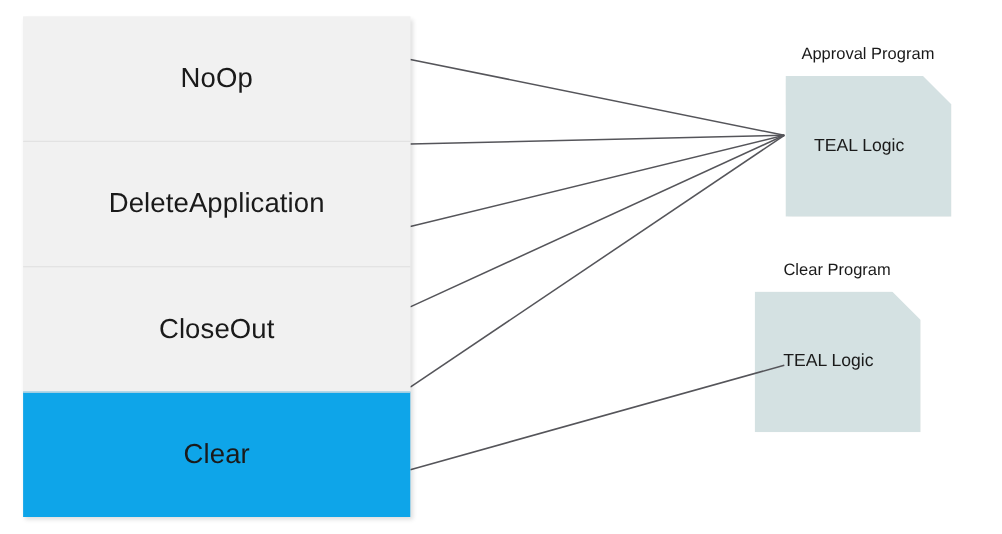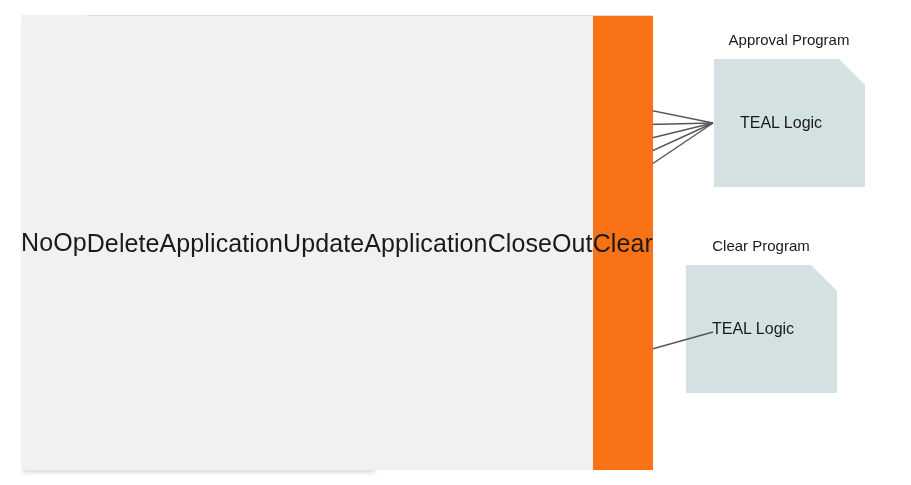--- a/index.html
+++ b/index.html
@@ -25,21 +25,21 @@
   #oncomplete-list {
     position: absolute;
     left: 21px;
     top: 15px;
     width: 352px;
     height: 455px;
     background: #f1f1f1;
     box-shadow: 2px 3px 4px rgba(0,0,0,0.13);
     box-sizing: border-box;
     display: flex;
-    flex-direction: row;
+    flex-direction: column;
     z-index: 3;
   }
   .oc-row {
     flex: 1 1 0;
     display: flex;
     align-items: center;
     justify-content: center;
     position: relative;
     background: #f1f1f1;
     box-sizing: border-box;
@@ -52,21 +52,21 @@
     color: #1a1a1a;
     letter-spacing: 0.1px;
     line-height: 1;
     white-space: nowrap;
   }
 
   
   .program-group {
     position: absolute;
   }
-  #approval-group { left: 706px; top: 32px; }
+  #approval-group { left: 706px; top: 42px; }
   #clear-group    { left: 678px; top: 238px; }
 
   .program-title {
     font-size: 15px;
     color: #1a1a1a;
     text-align: center;
     width: 166px;
     line-height: 1;
     margin: 0 0 12px 0;
     white-space: nowrap;
@@ -121,27 +121,24 @@
     <line x1="373" y1="427" x2="713" y2="332" stroke="#55555a"></line>
   </svg>
 
   <div id="oncomplete-list" style="background: rgb(241, 241, 241);">
     <div class="oc-row" style="background: rgb(241, 241, 241);">
       <span class="oc-row-label">NoOp</span>
     </div>
     <div class="oc-row" style="background: rgb(241, 241, 241); border-top-color: rgb(224, 224, 224);">
       <span class="oc-row-label">DeleteApplication</span>
     </div>
-    <div class="oc-row" style="background: rgb(241, 241, 241); border-top-color: rgb(224, 224, 224);">
-      <span class="oc-row-label">UpdateApplication</span>
-    </div>
     <div class="oc-row" style="background: rgb(241, 241, 241); border-top-color: rgb(224, 224, 224); justify-content: center;">
       <span class="oc-row-label">CloseOut</span>
     </div>
-    <div class="oc-row" style="background: #f97316; border-top-color: rgb(224, 224, 224);">
+    <div class="oc-row" style="background: #0ea5e9; border-top-color: rgb(224, 224, 224);">
       <span class="oc-row-label">Clear</span>
     </div>
   </div>
 
   <div class="program-group" id="approval-group">
     <div class="program-title">Approval Program</div>
     <div class="program-box" style="background: rgb(212, 225, 226);">
       <span class="program-box-label">TEAL Logic</span>
     </div>
   </div>

